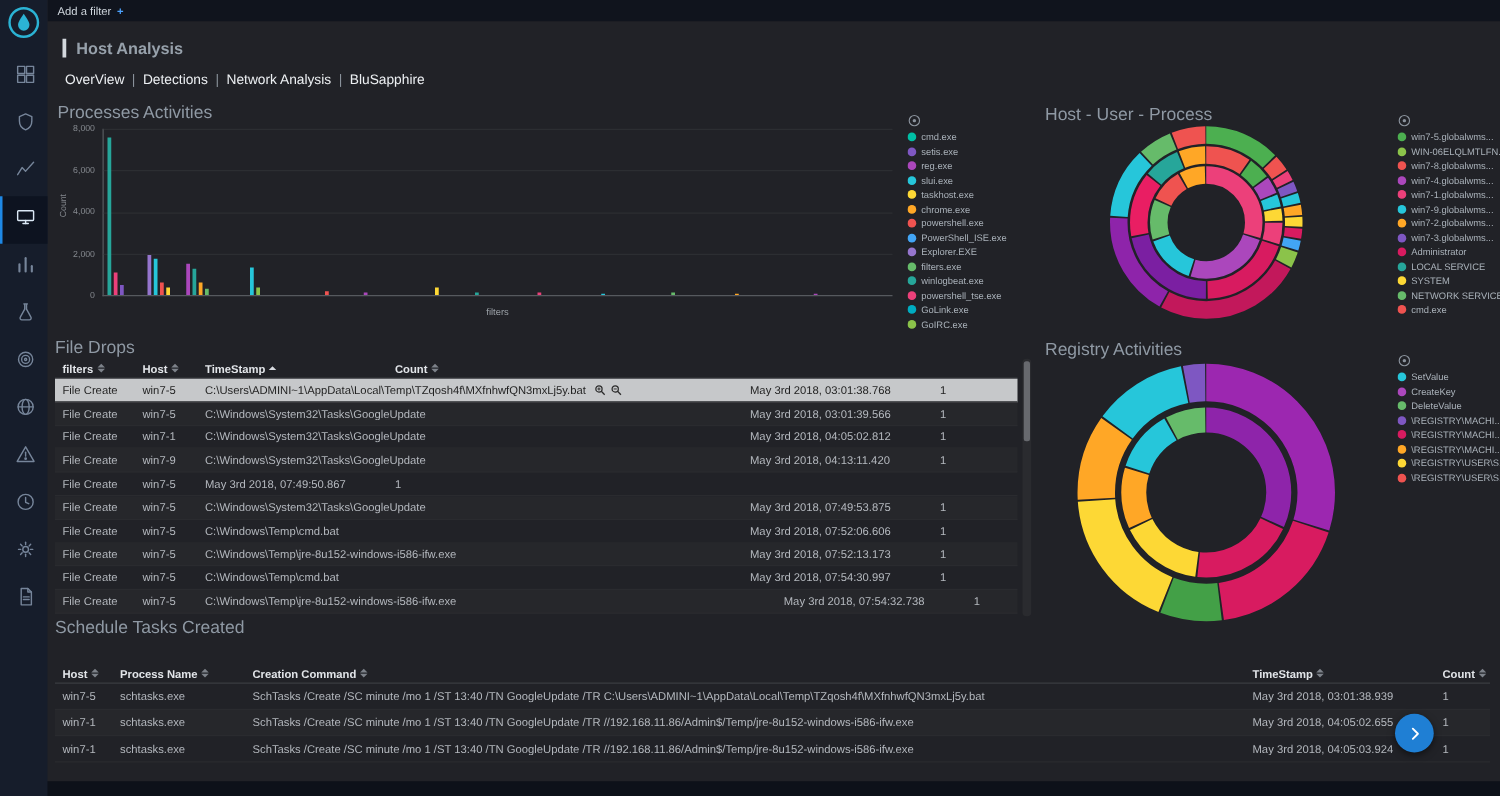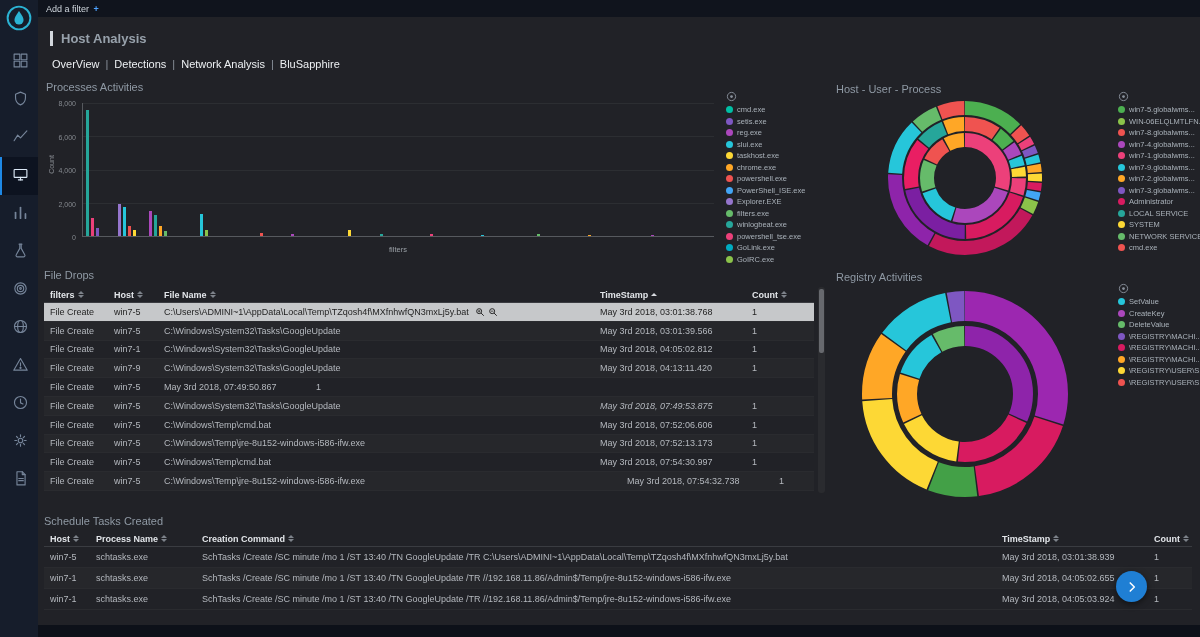--- a/index.html
+++ b/index.html
@@ -20,26 +20,26 @@
   .sb-item.active svg{stroke:#dce9f7}
 
   .bottombar{position:absolute;left:0;bottom:0;width:1200px;height:12px;background:#0d1119;z-index:4}
 
   
   .main{position:absolute;left:38px;top:17px;width:1162px;height:608px;background:#212227;overflow:hidden}
   .pg-title{position:absolute;left:12px;top:14px;font-size:13px;font-weight:bold;color:#97a1ab;border-left:3px solid #d3d8dd;padding-left:8px;line-height:15px}
   .nav{position:absolute;left:14px;top:41px;font-size:11px;color:#edf0f3}
   .nav-link{cursor:pointer;margin-right:6px}
   .nav-sep{color:#8a929b;margin-right:6px}
-  .sec-title{position:absolute;font-size:11px;color:#8f99a4;white-space:nowrap}
+  .sec-title{position:absolute;font-size:14px;color:#8f99a4;white-space:nowrap}
   #t-proc{left:8px;top:64px}
   #t-hup{left:798px;top:66px}
   #t-fd{left:6px;top:252px}
   #t-reg{left:798px;top:254px}
-  #t-sc{left:6px;top:498px}
+  #t-sc{left:6px;top:476px}
 
   
   #proc-chart{position:absolute;left:8px;top:78px;width:676px;height:168px}
   .ylab{position:absolute;left:-4px;top:66px;transform:rotate(-90deg);font-size:7px;color:#85898f}
   .yaxis{position:absolute;left:4px;top:8px;width:28px;height:134px}
   .ytick{position:absolute;right:2px;font-size:7px;color:#85898f;transform:translateY(-50%)}
   .plot{position:absolute;left:36px;top:8px;width:632px;height:134px;border-left:1px solid #56595e;border-bottom:1px solid #56595e}
   .grid{position:absolute;left:0;right:0;height:1px;background:#2c2e32}
   .bar{position:absolute;bottom:0;width:3px}
   .xlab{position:absolute;left:36px;top:150px;width:632px;text-align:center;font-size:7.5px;color:#9aa0a6}
@@ -403,27 +403,20 @@
             <i class="dn"></i>
           </span>
         </span>
         <span class="th" style="width: 50px;">
           <span>Host</span>
           <span class="sort">
             <i class="up"></i>
             <i class="dn"></i>
           </span>
         </span>
-        <span class="th" style="width: 436px;">
-          <span>File Name</span>
-          <span class="sort">
-            <i class="up"></i>
-            <i class="dn"></i>
-          </span>
-        </span>
         <span class="th" style="width: 152px;">
           <span>TimeStamp</span>
           <span class="sort">
             <i class="up on"></i>
           </span>
         </span>
         <span class="th" style="width: 58px;">
           <span>Count</span>
           <span class="sort">
             <i class="up"></i>
@@ -481,21 +474,21 @@
       <div class="tr">
         <span class="td" style="width: 64px;"><span>File Create</span></span>
         <span class="td" style="width: 50px;"><span>win7-5</span></span>
         <span class="td" style="width: 152px;"><span>May 3rd 2018, 07:49:50.867</span></span>
         <span class="td" style="width: 58px;"><span>1</span></span>
       </div>
       <div class="tr alt">
         <span class="td" style="width: 64px;"><span>File Create</span></span>
         <span class="td" style="width: 50px;"><span>win7-5</span></span>
         <span class="td" style="width: 436px;"><span>C:\Windows\System32\Tasks\GoogleUpdate</span></span>
-        <span class="td" style="width: 152px; font-style: italic;"><span>May 3rd 2018, 07:49:53.875</span></span>
+        <span class="td" style="width: 152px;"><span>May 3rd 2018, 07:49:53.875</span></span>
         <span class="td" style="width: 58px;"><span>1</span></span>
       </div>
       <div class="tr">
         <span class="td" style="width: 64px;"><span>File Create</span></span>
         <span class="td" style="width: 50px;"><span>win7-5</span></span>
         <span class="td" style="width: 436px;"><span>C:\Windows\Temp\cmd.bat</span></span>
         <span class="td" style="width: 152px;"><span>May 3rd 2018, 07:52:06.606</span></span>
         <span class="td" style="width: 58px;"><span>1</span></span>
       </div>
       <div class="tr alt">

